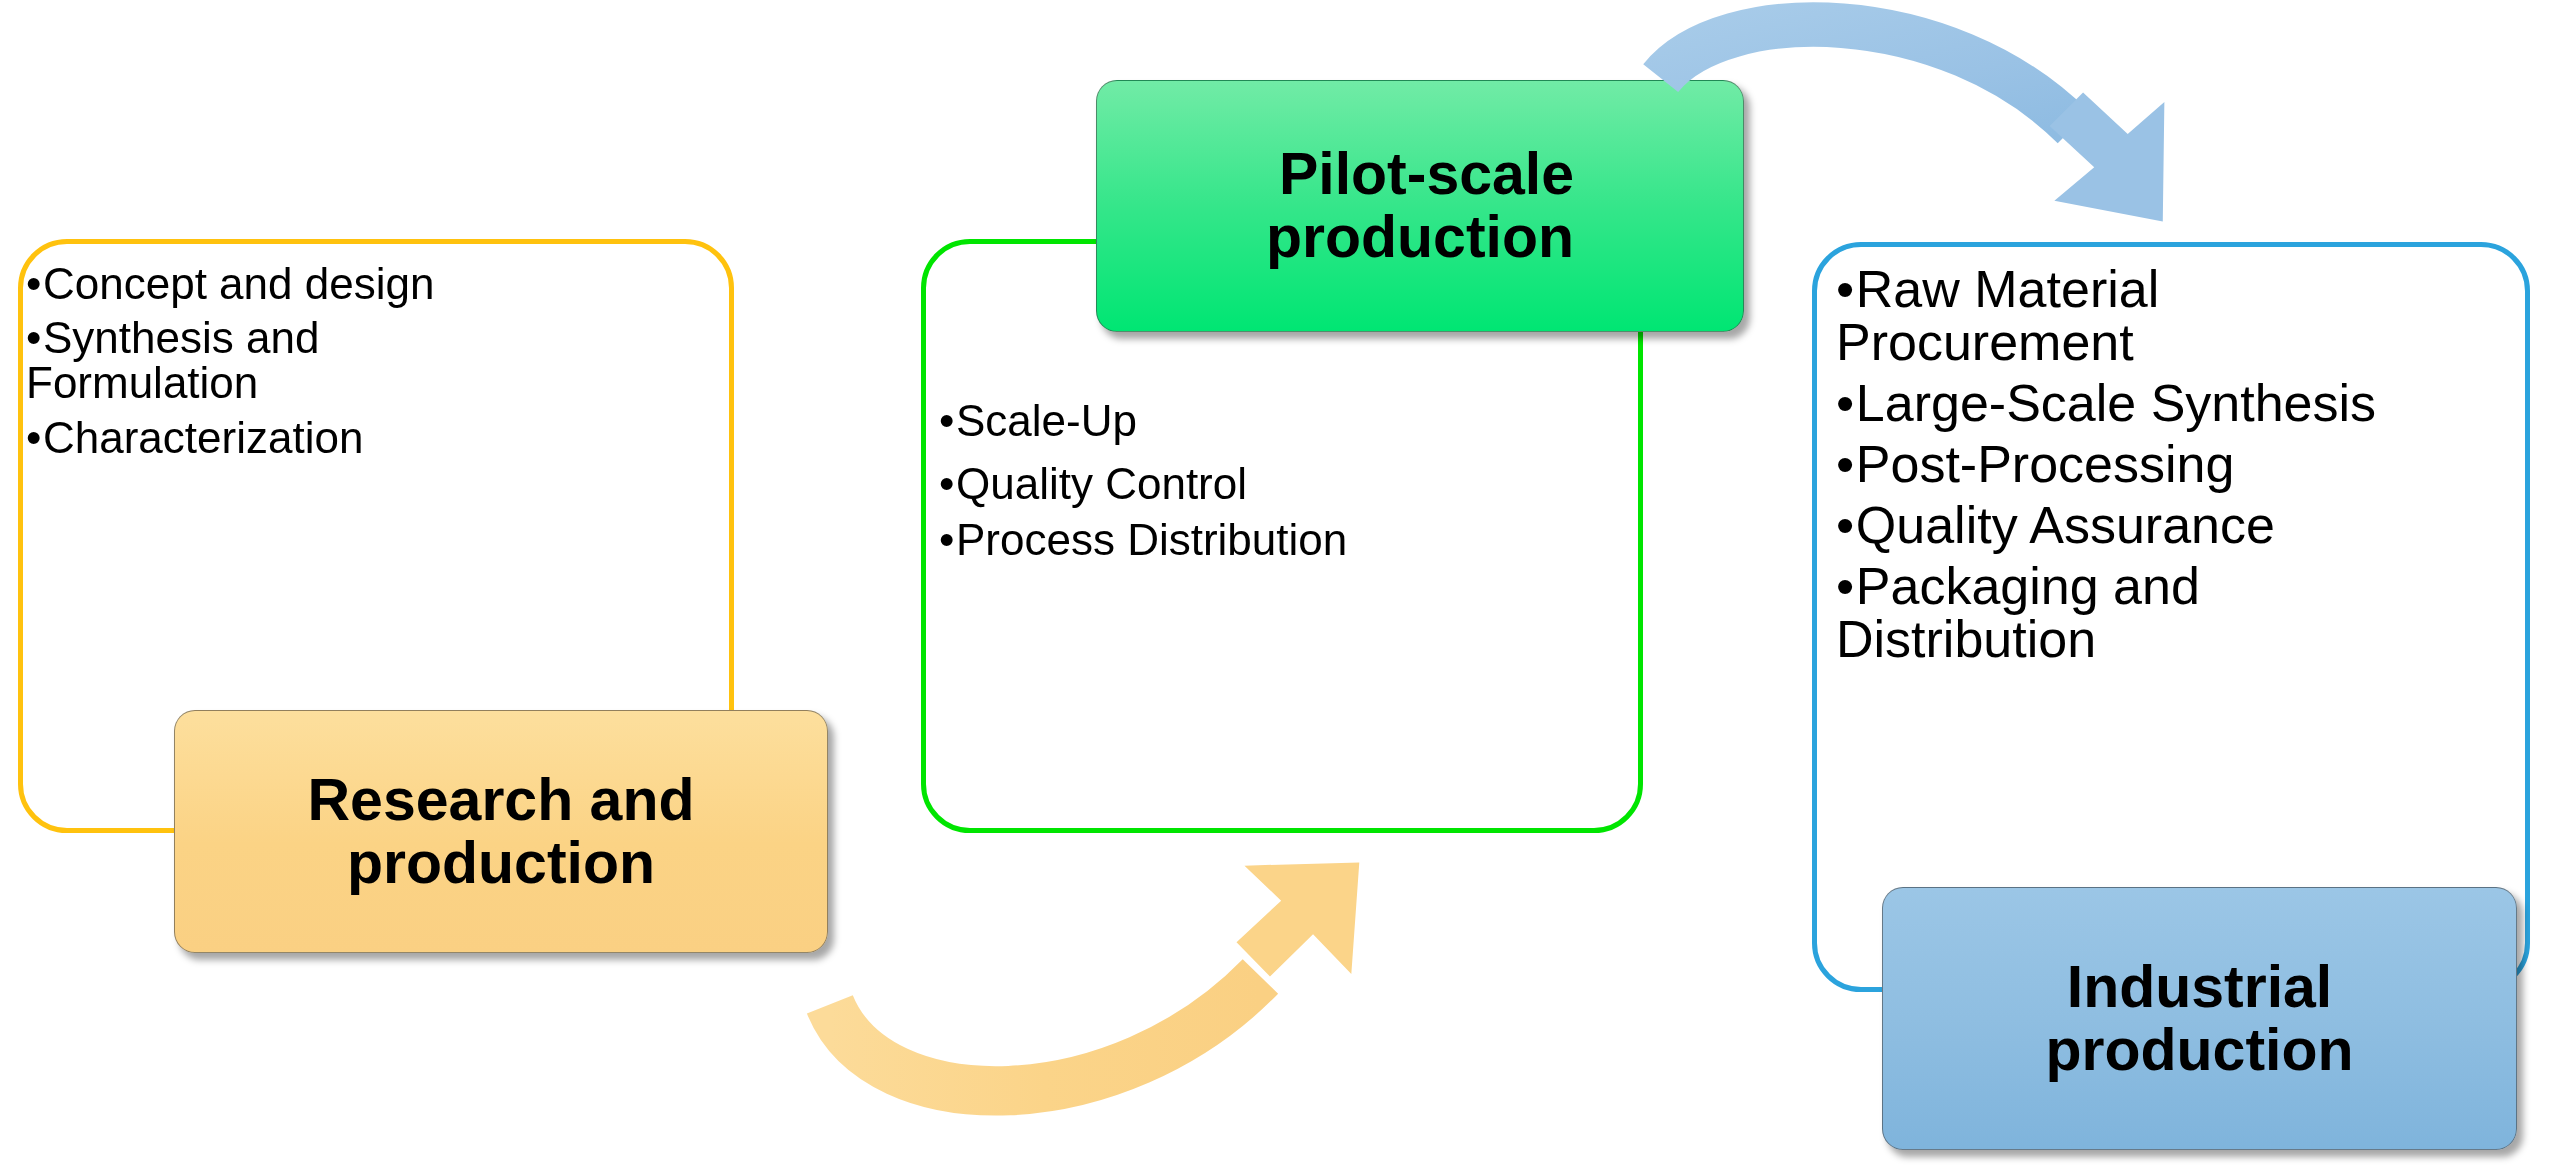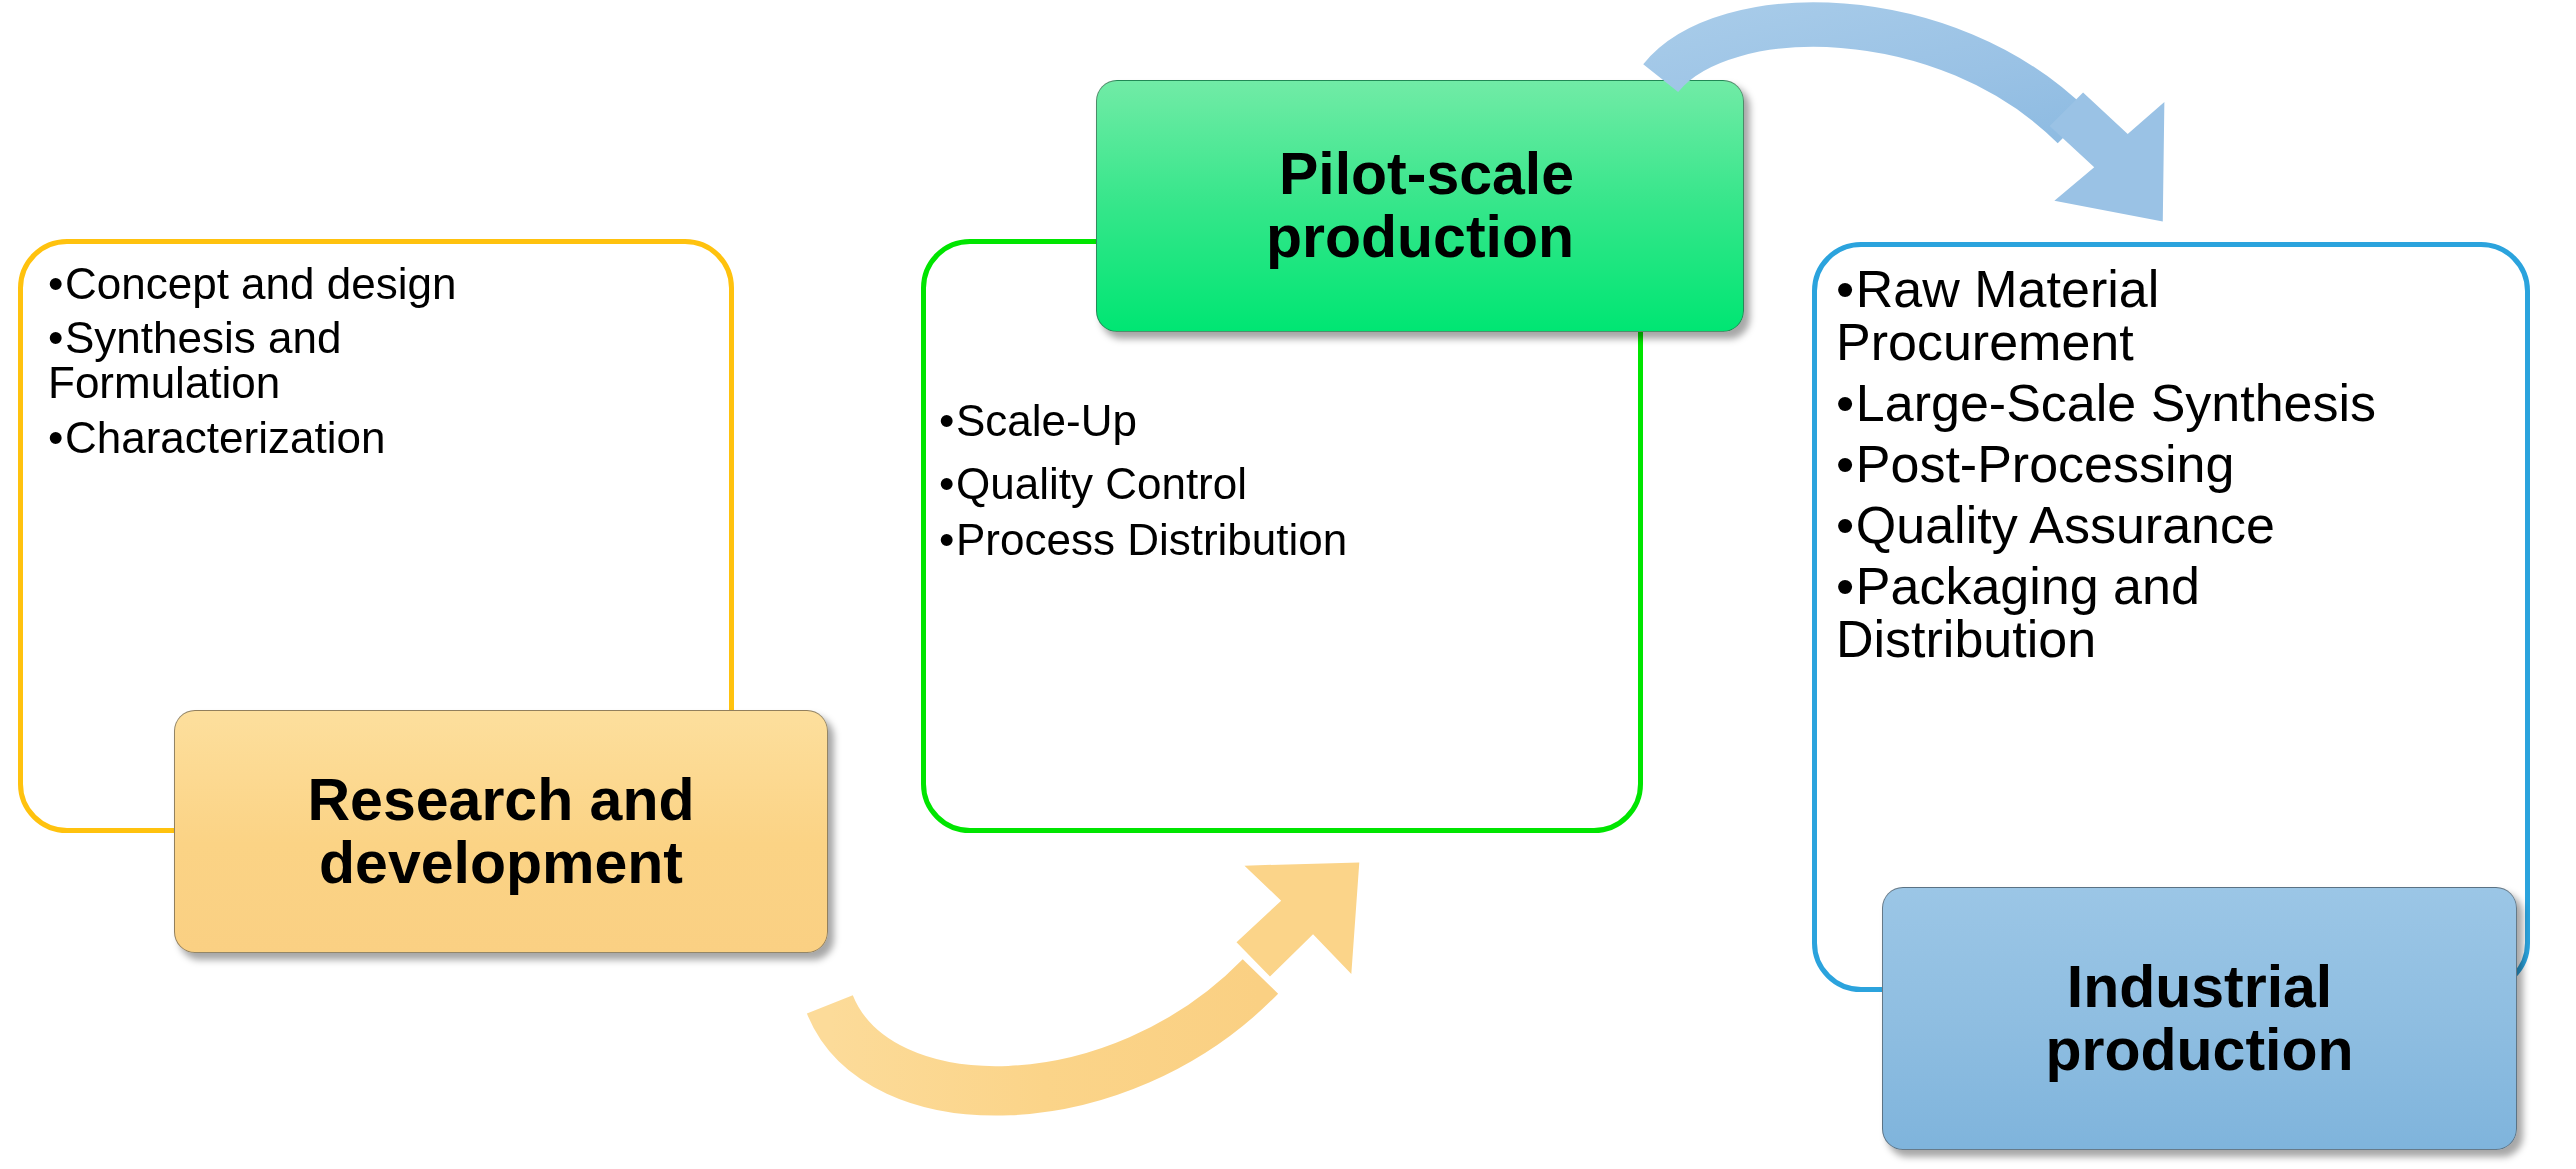--- a/index.html
+++ b/index.html
@@ -87,30 +87,30 @@
     pointer-events: none;
   }
 </style>
 </head>
 <body>
 
 <div id="stage">
 
   <div class="outline-box outline-yellow" style="left:17.5px; top:239px; width:716px; height:594px; border-width:5.6px;"></div>
 
-  <ul class="bullets" style="left:48px; top:262px; width:670px; font-size:44px; line-height:1.02;">
+  <ul class="bullets" style="left:26px; top:262px; width:670px; font-size:44px; line-height:1.02;">
     <li><span>Concept and design</span></li>
     <li style="margin-top:9.6px;"><span>Synthesis and
 Formulation</span></li>
     <li style="margin-top:9.6px;"><span>Characterization</span></li>
   </ul>
 
   <div class="label-box label-amber" style="left:174px; top:710px; width:654px; height:243px; font-size:59px;">
     <span>Research and
-development</span>
+production</span>
   </div>
 
   <div class="outline-box outline-green" style="left:921px; top:239px; width:722px; height:594px; border-width:5.6px;"></div>
 
   <ul class="bullets" style="left:939px; top:399px; width:686px; font-size:44px; line-height:1.02;">
     <li><span>Scale-Up</span></li>
     <li style="margin-top:18px;"><span>Quality Control</span></li>
     <li style="margin-top:11px;"><span>Process Distribution</span></li>
   </ul>
 

